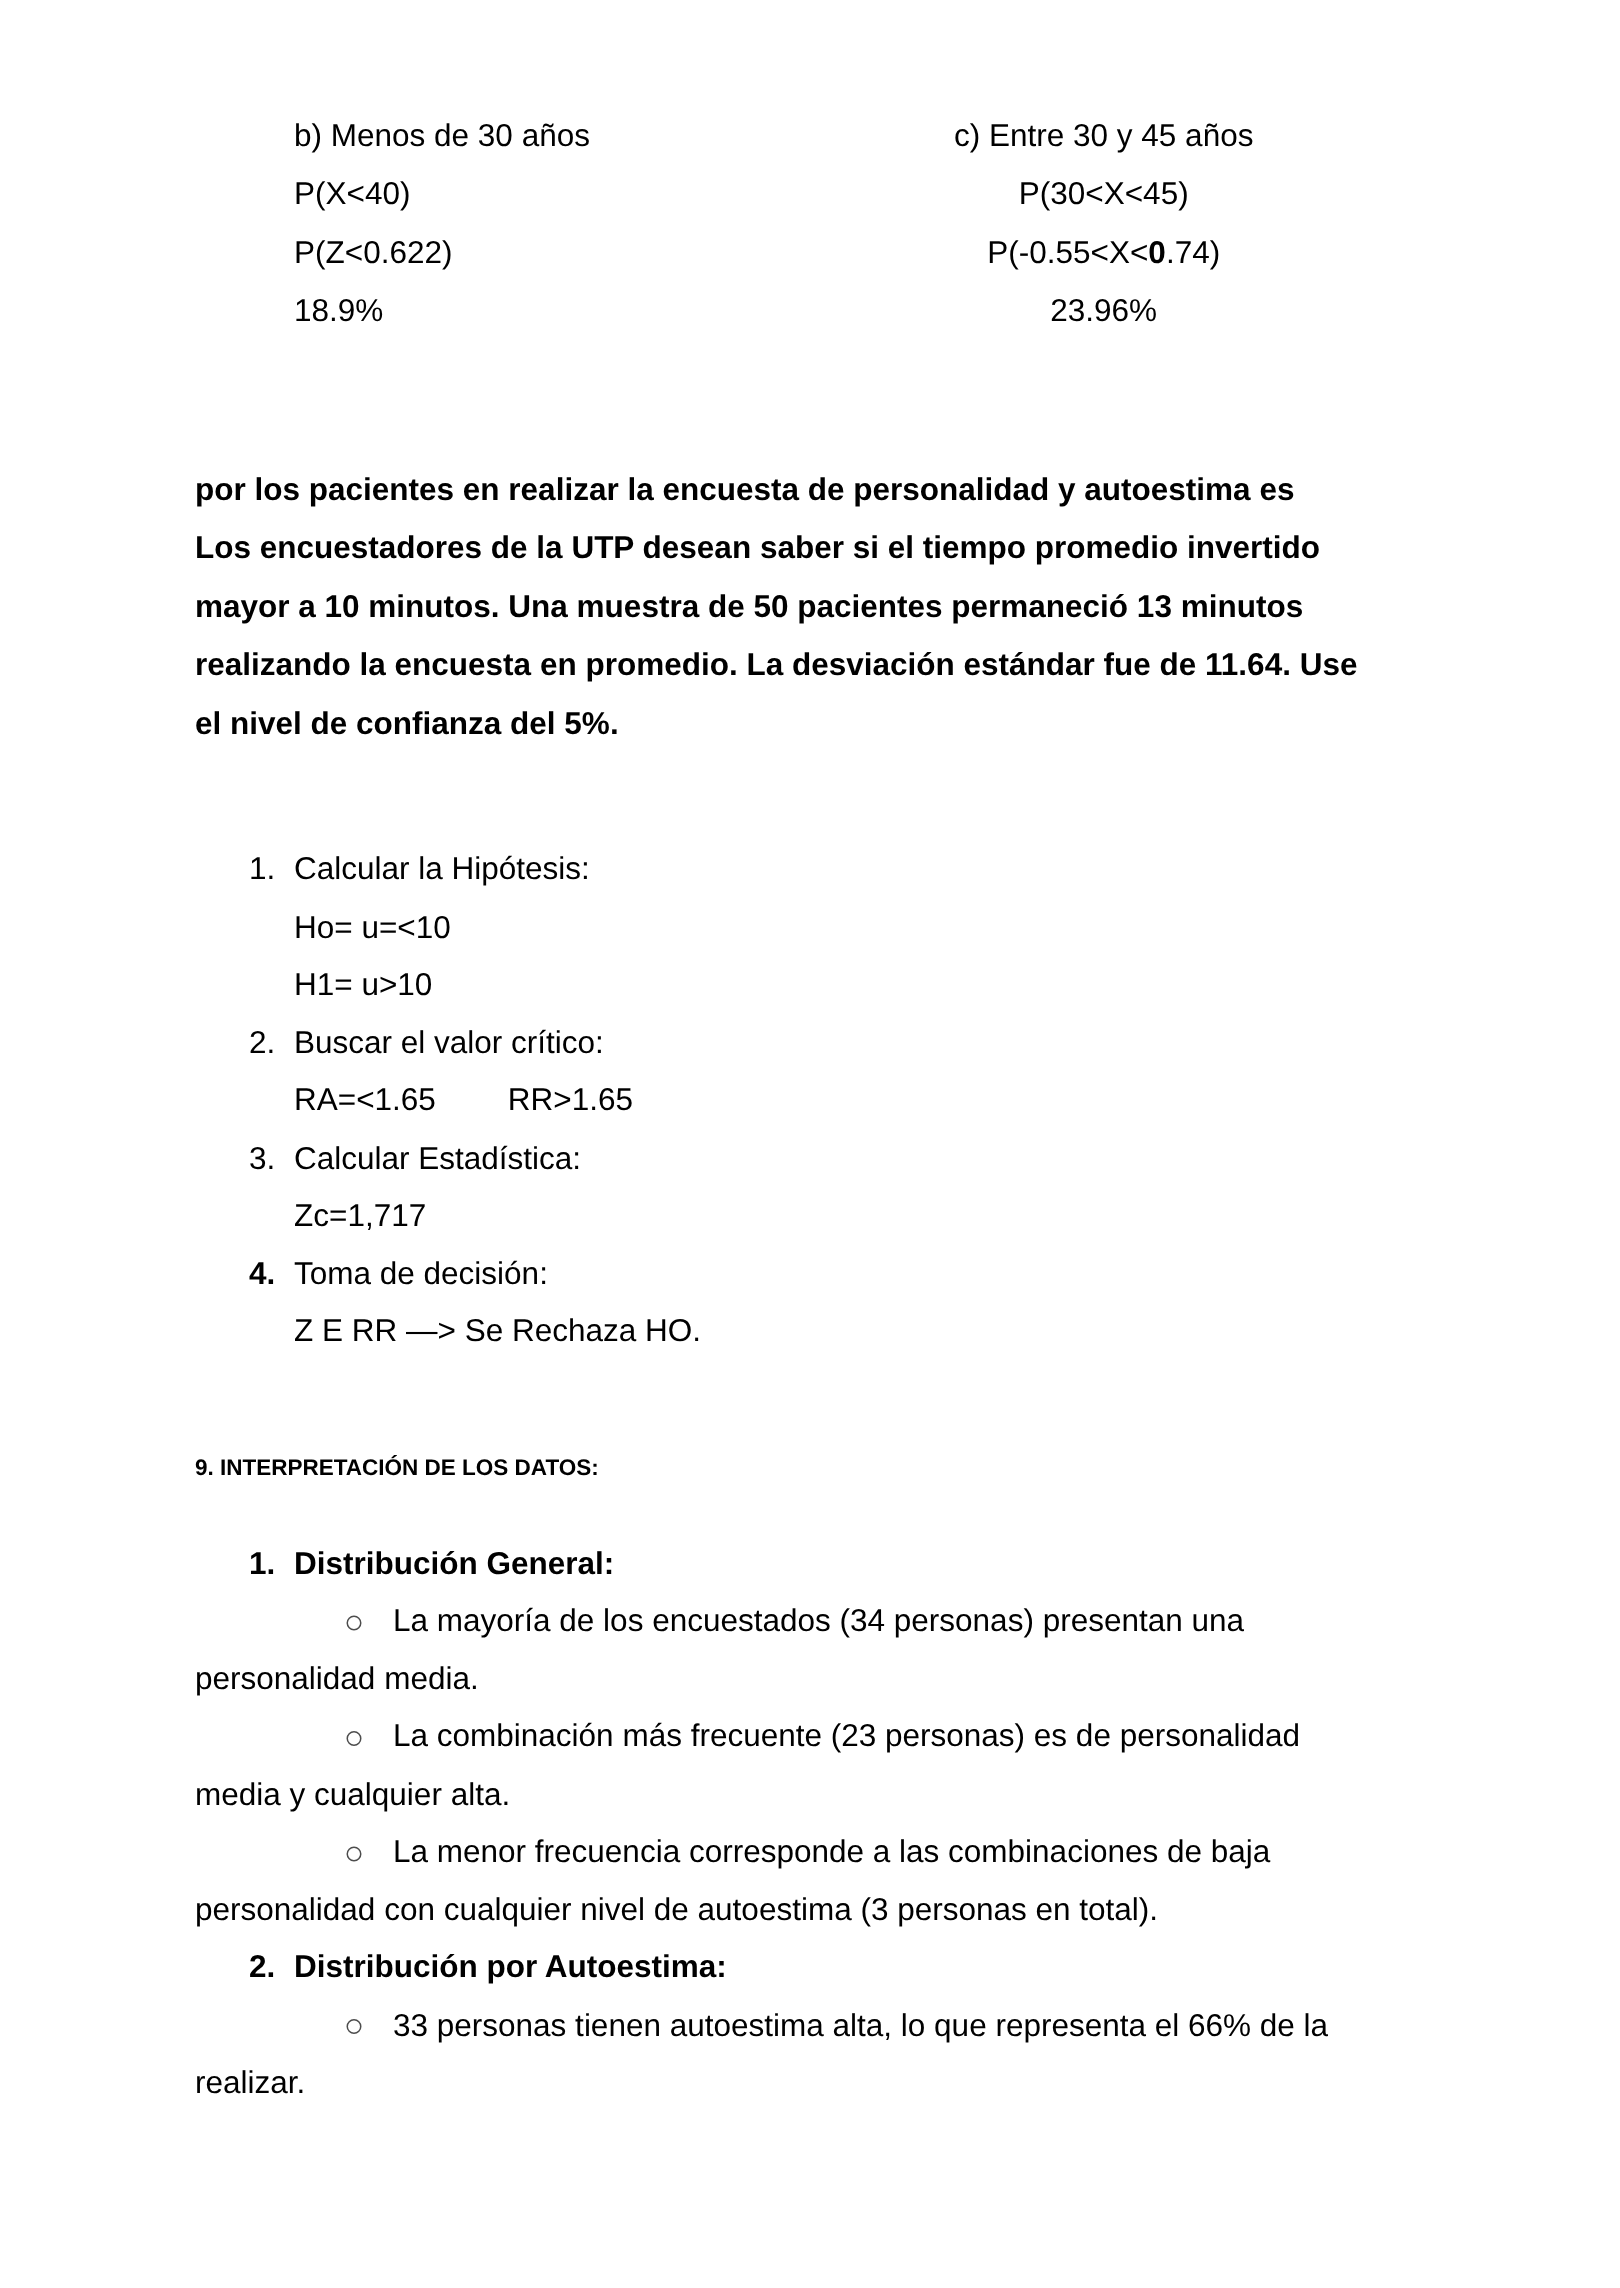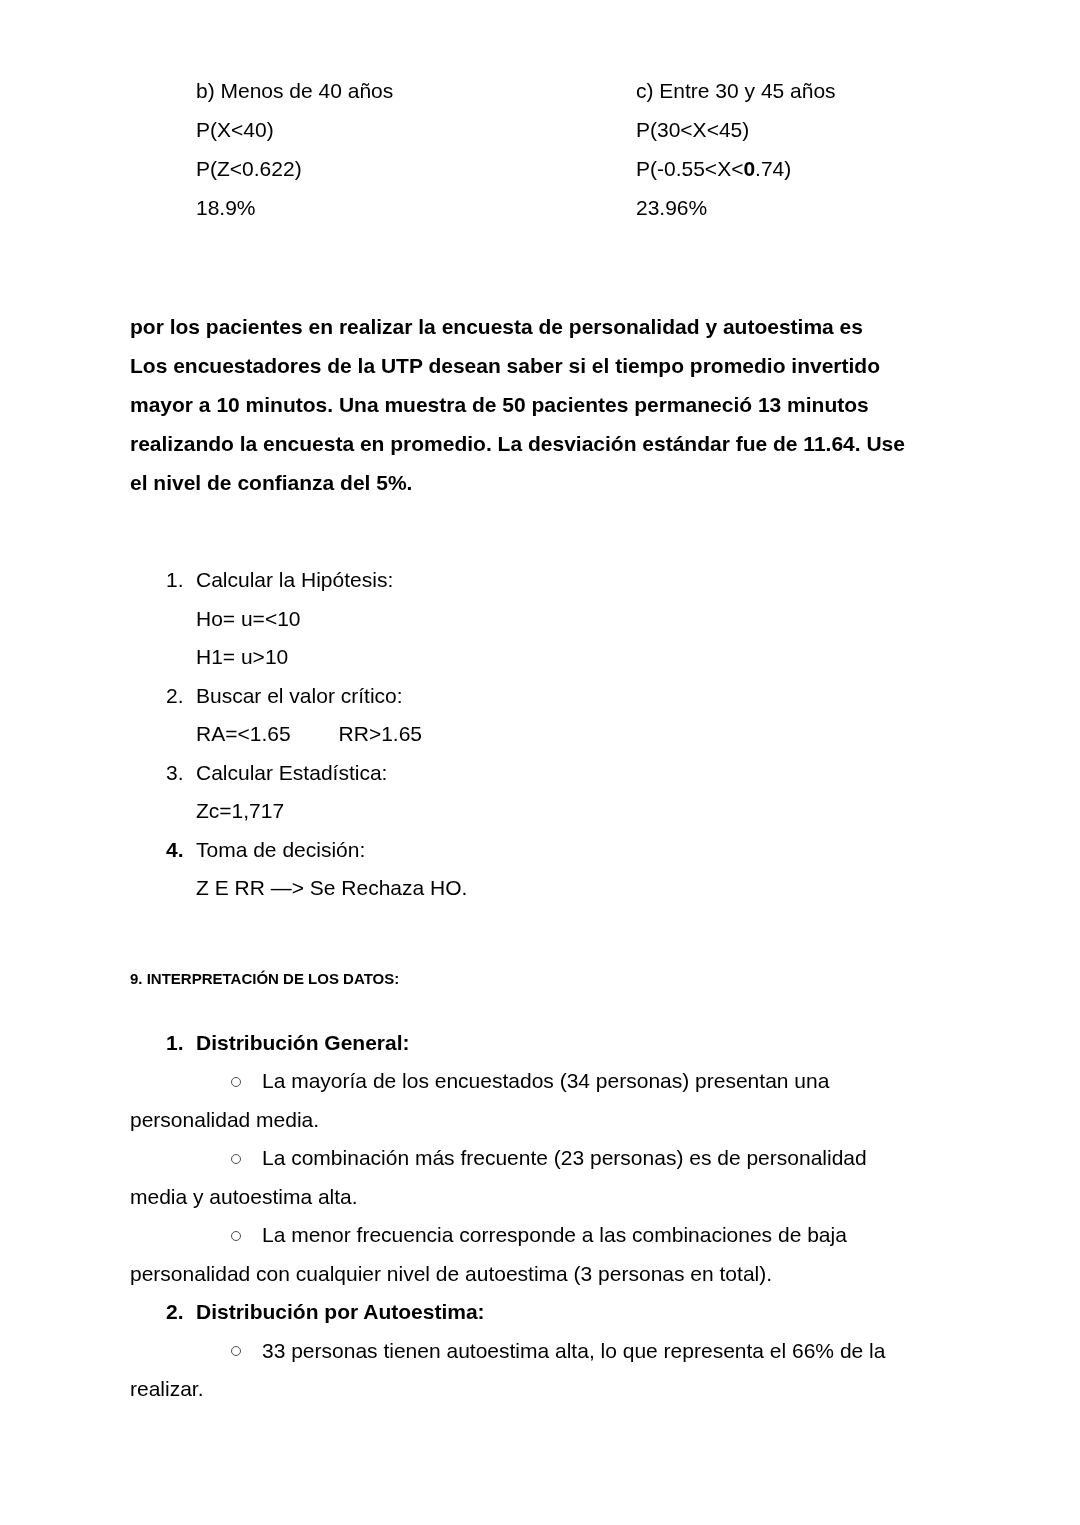--- a/index.html
+++ b/index.html
@@ -13,21 +13,21 @@
     font-size: 21px;
     overflow: hidden;
   }
   .content { padding: 71px 128px 0 130px; }
   .line { line-height: 39px; white-space: pre; }
   .b { font-weight: bold; }
 
   
   .cols { display: flex; }
   .col-left { margin-left: 66px; width: 440px; flex: none; }
-  .col-right { flex: none; }
+  .col-right { flex: none; text-align: center; }
 
   
   .problem { margin-top: 80px; font-weight: bold; }
 
   
   .steps { margin-top: 59px; }
   .steps .line, .interp .line { line-height: 38.5px; }
   .row { display: flex; }
   .num { margin-left: 36px; width: 30px; flex: none; }
   .sub { margin-left: 66px; }
@@ -53,21 +53,21 @@
   .bullet-cont { }
 </style>
 </head>
 <body>
 
 <div class="page">
   <div class="content">
 
     <section class="cols">
       <div class="col-left">
-        <div class="line">b) Menos de 40 años</div>
+        <div class="line">b) Menos de 30 años</div>
         <div class="line">P(X&lt;40)</div>
         <div class="line">P(Z&lt;0.622)</div>
         <div class="line">18.9%</div>
       </div>
       <div class="col-right">
         <div class="line">c) Entre 30 y 45 años</div>
         <div class="line">P(30&lt;X&lt;45)</div>
         <div class="line"><span>P(-0.55&lt;X&lt;</span><span class="b">0</span><span>.74)</span></div>
         <div class="line">23.96%</div>
       </div>
@@ -112,21 +112,21 @@
       </div>
 
       <div class="line row">
         <span class="marker-cell"><span class="circle"></span></span><span>La mayoría de los encuestados (34 personas) presentan una</span>
       </div>
       <div class="line bullet-cont">personalidad media.</div>
 
       <div class="line row">
         <span class="marker-cell"><span class="circle"></span></span><span>La combinación más frecuente (23 personas) es de personalidad</span>
       </div>
-      <div class="line bullet-cont">media y autoestima alta.</div>
+      <div class="line bullet-cont">media y cualquier alta.</div>
 
       <div class="line row">
         <span class="marker-cell"><span class="circle"></span></span><span>La menor frecuencia corresponde a las combinaciones de baja</span>
       </div>
       <div class="line bullet-cont">personalidad con cualquier nivel de autoestima (3 personas en total).</div>
 
       <div class="line row">
         <span class="num">2.</span><span class="title">Distribución por Autoestima:</span>
       </div>
 

